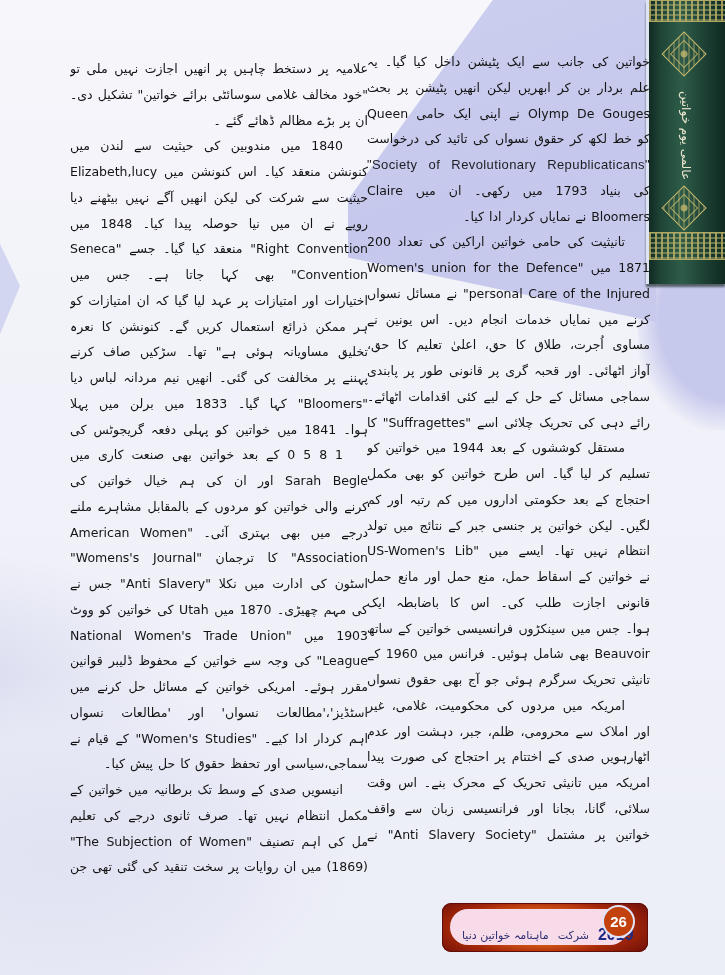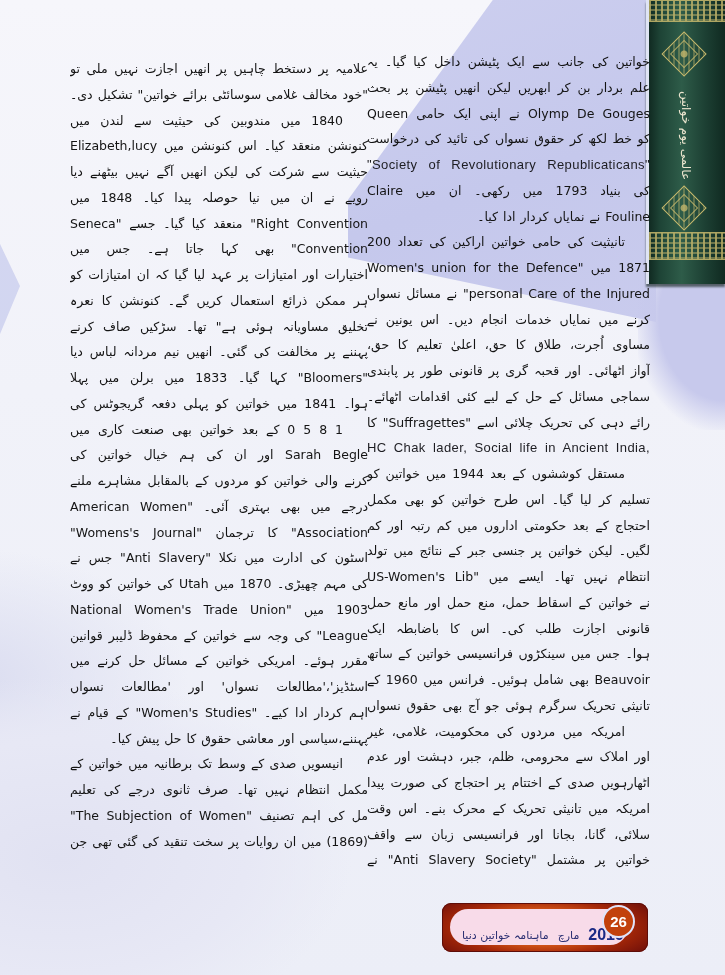--- a/index.html
+++ b/index.html
@@ -83,20 +83,21 @@
   <div class="spine-band" id="spine-band-top"></div>
   <div class="spine-diamond" id="spine-diamond-top"></div>
   <div id="spine-title">عالمی یوم خواتین</div>
   <div class="spine-diamond" id="spine-diamond-bottom"></div>
   <div class="spine-band" id="spine-band-bottom"></div>
 </div>
 
 <div class="col" id="left-col">
     <div class="line" dir="rtl">علامیہ پر دستخط چاہیں پر انھیں اجازت نہیں ملی تو احتجاجاً انھوں نے اپنی</div>
     <div class="line" dir="rtl">"خود مخالف غلامی سوسائٹی برائے خواتین" تشکیل دی۔ اس کی مخالفت میں</div>
+    <div class="line end" dir="rtl">ان پر بڑے مظالم ڈھائے گئے ۔</div>
     <div class="line" dir="rtl">  1840 میں مندوبین کی حیثیت سے لندن میں مخالف غلامی</div>
     <div class="line" dir="rtl">کنونشن منعقد کیا۔ اس کنونشن میں Elizabeth,lucy stone</div>
     <div class="line" dir="rtl">حیثیت سے شرکت کی لیکن انھیں آگے نہیں بیٹھنے دیا گیا۔ اس حقارت آمیز</div>
     <div class="line" dir="rtl">رویے نے ان میں نیا حوصلہ پیدا کیا۔ 1848 میں "Women's</div>
     <div class="line" dir="rtl">Right Convention" منعقد کیا گیا۔ جسے "Seneca Fall</div>
     <div class="line" dir="rtl">Convention" بھی کہا جاتا ہے۔ جس میں سماجی،معاشی اور قانونی</div>
     <div class="line" dir="rtl">اختیارات اور امتیازات پر عہد لیا گیا کہ ان امتیازات کو ختم کرنے کے لیے</div>
     <div class="line" dir="rtl">ہر ممکن ذرائع استعمال کریں گے۔ کنونشن کا نعرہ "تمام مردوں اور خواتین کی</div>
     <div class="line" dir="rtl">تخلیق مساویانہ ہوئی ہے" تھا۔ سڑکیں صاف کرنے والیوں کو مخصوص لباس</div>
     <div class="line" dir="rtl">پہننے پر مخالفت کی گئی۔ انھیں نیم مردانہ لباس دیا گیا۔ ان مقلدین کو</div>
@@ -107,43 +108,42 @@
     <div class="line" dir="rtl">کرنے والی خواتین کو مردوں کے بالمقابل مشاہرے ملنے لگے۔ کام کے</div>
     <div class="line" dir="rtl">درجے میں بھی بہتری آئی۔ "American Women Suffrage</div>
     <div class="line" dir="rtl">Association" کا ترجمان "Womens's Journal" لوسی</div>
     <div class="line" dir="rtl">اسٹون کی ادارت میں نکلا "Anti Slavery" جس نے حق رائے دہندگی</div>
     <div class="line" dir="rtl">کی مہم چھیڑی۔ 1870 میں Utah کی خواتین کو ووٹ کا حق حاصل ہوا۔</div>
     <div class="line" dir="rtl">1903 میں "National Women's Trade Union</div>
     <div class="line" dir="rtl">League" کی وجہ سے خواتین کے محفوظ ڈلیبر قوانین بنے اور کام کے اوقات</div>
     <div class="line" dir="rtl">مقرر ہوئے۔ امریکی خواتین کے مسائل حل کرنے میں 'سائنس'،'فیمنسٹ</div>
     <div class="line" dir="rtl">اسٹڈیز'،'مطالعات نسواں' اور 'مطالعات نسواں انٹرنیشنل' رسائل و جرائد نے</div>
     <div class="line" dir="rtl">اہم کردار ادا کیے۔ "Women's Studies" کے قیام نے خواتین کے</div>
-    <div class="line end" dir="rtl">پہننے،سیاسی اور معاشی حقوق کا حل پیش کیا۔</div>
+    <div class="line end" dir="rtl">سماجی،سیاسی اور تحفظ حقوق کا حل پیش کیا۔</div>
     <div class="line" dir="rtl">  انیسویں صدی کے وسط تک برطانیہ میں خواتین کے لیے تعلیم کا</div>
     <div class="line" dir="rtl">مکمل انتظام نہیں تھا۔ صرف ثانوی درجے کی تعلیم تھی۔ جان اسٹوراٹ</div>
     <div class="line" dir="rtl">مل کی اہم تصنیف "The Subjection of Women"</div>
     <div class="line" dir="rtl">(1869) میں ان روایات پر سخت تنقید کی گئی تھی جن کی بنیاد پر خواتین کو</div>
   </div>
 <div class="col" id="right-col">
     <div class="line" dir="rtl">خواتین کی جانب سے ایک پٹیشن داخل کیا گیا۔ یہ خواتین 'حقوق نسواں' کی</div>
     <div class="line" dir="rtl">علم بردار بن کر ابھریں لیکن انھیں پٹیشن پر بحث کی اجازت نہیں ملی۔</div>
     <div class="line" dir="rtl">Olymp De Gouges نے اپنی ایک حامی Queen Marie</div>
     <div class="line" dir="rtl">کو خط لکھ کر حقوق نسواں کی تائید کی درخواست کی۔ دو خواتین نے فرانس میں</div>
     <div class="line latin" dir="ltr">"Society of Revolutionary Republicaticans"</div>
     <div class="line" dir="rtl">کی بنیاد 1793 میں رکھی۔ ان میں Claire Locombe اور</div>
-    <div class="line end" dir="rtl">Fouline نے نمایاں کردار ادا کیا۔</div>
+    <div class="line end" dir="rtl">Bloomers نے نمایاں کردار ادا کیا۔</div>
     <div class="line" dir="rtl">  تانیثیت کی حامی خواتین اراکین کی تعداد 200 تھی۔ فرانس میں</div>
     <div class="line" dir="rtl">1871 میں "Women's union for the Defence of</div>
     <div class="line" dir="rtl">personal Care of the Injured" نے مسائل نسواں کو دور</div>
     <div class="line" dir="rtl">کرنے میں نمایاں خدمات انجام دیں۔ اس یونین نے صنفی مساوات،</div>
     <div class="line" dir="rtl">مساوی اُجرت، طلاق کا حق، اعلیٰ تعلیم کا حق، ملازمت کے حقوق کے لیے</div>
     <div class="line" dir="rtl">آواز اٹھائی۔ اور قحبہ گری پر قانونی طور پر پابندی عائد کرنے کا مطالبہ کیا۔</div>
     <div class="line" dir="rtl">سماجی مسائل کے حل کے لیے کئی اقدامات اٹھائے۔ جن خواتین نے حق</div>
     <div class="line" dir="rtl">رائے دہی کی تحریک چلائی اسے "Suffragettes" کا نام دیا گیا۔</div>
-    <div class="line latin" dir="ltr">HC Chak lader, Social life in Ancient India,</div>
     <div class="line" dir="rtl">  مستقل کوششوں کے بعد 1944 میں خواتین کو ووٹ دینے کا حق</div>
     <div class="line" dir="rtl">تسلیم کر لیا گیا۔ اس طرح خواتین کو بھی مکمل شہریت حاصل ہو گئی۔ کافی</div>
     <div class="line" dir="rtl">احتجاج کے بعد حکومتی اداروں میں کم رتبہ اور کم درجہ کی ملازمتیں دی جانے</div>
     <div class="line" dir="rtl">لگیں۔ لیکن خواتین پر جنسی جبر کے نتائج میں تولد (اولاد) کی پرورش کا کوئی</div>
     <div class="line" dir="rtl">انتظام نہیں تھا۔ ایسے میں "US-Women's Lib Movement"</div>
     <div class="line" dir="rtl">نے خواتین کے اسقاط حمل، منع حمل اور مانع حمل ادویات خریدنے کی</div>
     <div class="line" dir="rtl">قانونی اجازت طلب کی۔ اس کا باضابطہ ایک Manifesto-343 تیار</div>
     <div class="line" dir="rtl">ہوا۔ جس میں سینکڑوں فرانسیسی خواتین کے ساتھ Simon de</div>
     <div class="line" dir="rtl">Beauvoir بھی شامل ہوئیں۔ فرانس میں 1960 کے زمانے سے</div>
     <div class="line" dir="rtl">تانیثی تحریک سرگرم ہوئی جو آج بھی حقوق نسواں کے لیے عمل پیرا ہے۔</div>
@@ -151,17 +151,17 @@
     <div class="line" dir="rtl">اور املاک سے محرومی، ظلم، جبر، دہشت اور عدم تحفظ کے نتیجے میں</div>
     <div class="line" dir="rtl">اٹھارہویں صدی کے اختتام پر احتجاج کی صورت پیدا ہوئی۔ یہی اسباب</div>
     <div class="line" dir="rtl">امریکہ میں تانیثی تحریک کے محرک بنے۔ اس وقت تک صرف چند خواتین</div>
     <div class="line" dir="rtl">سلائی، گانا، بجانا اور فرانسیسی زبان سے واقف تھیں۔ 1833 میں 20</div>
     <div class="line" dir="rtl">خواتین پر مشتمل "Anti Slavery Society" نے مقاصد کے</div>
   </div>
 
 <div id="footer-bar">
   <div id="footer-pill">
     <span id="footer-magazine" dir="rtl">ماہنامہ خواتین دنیا</span>
-    <span id="footer-month" dir="rtl">مارچ</span>
+    <span id="footer-month" dir="rtl">شرکت</span>
     <span id="footer-year">2019</span>
     <span id="page-number-badge">26</span>
   </div>
 </div>
 
 </body></html>

